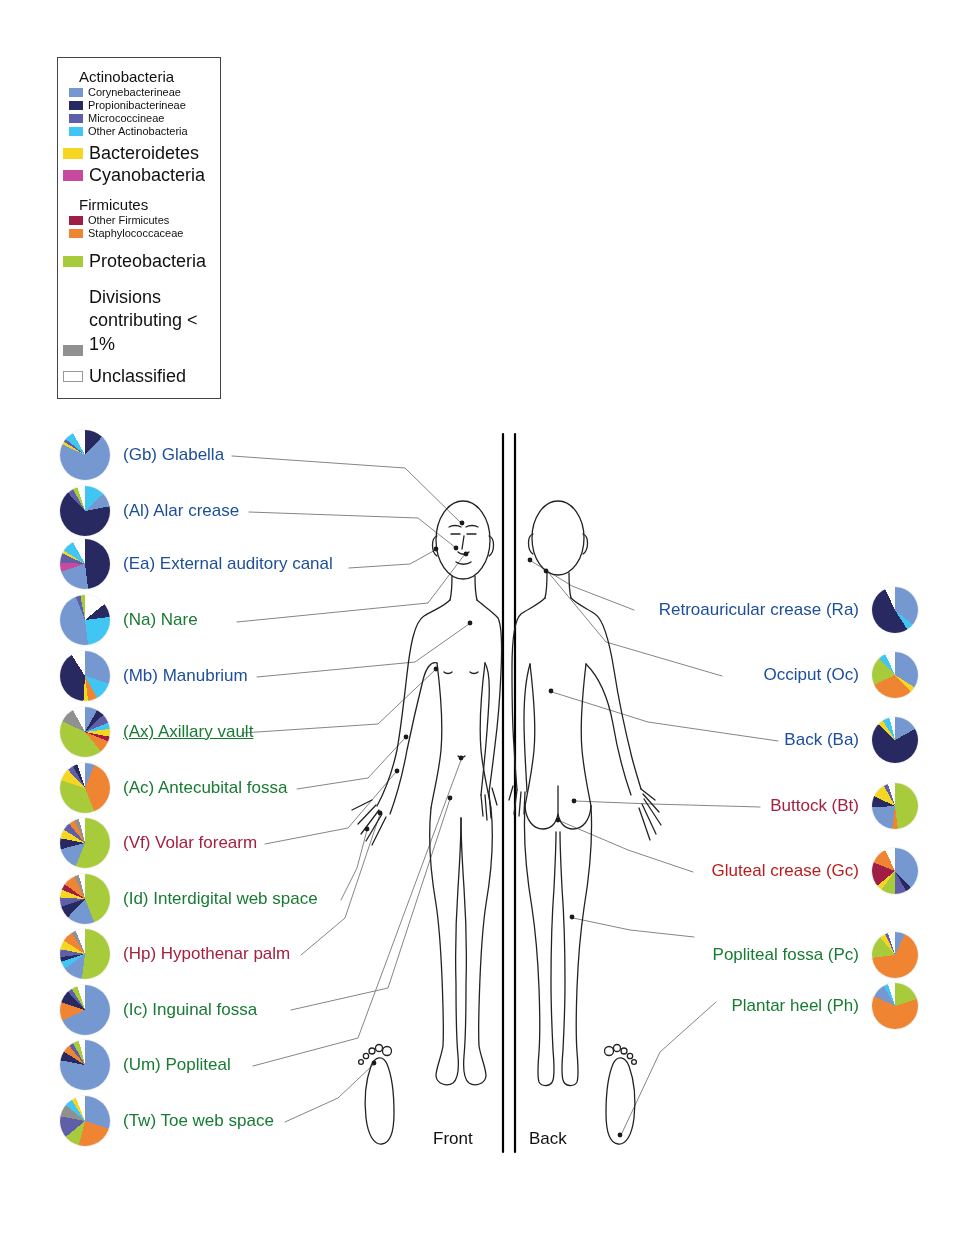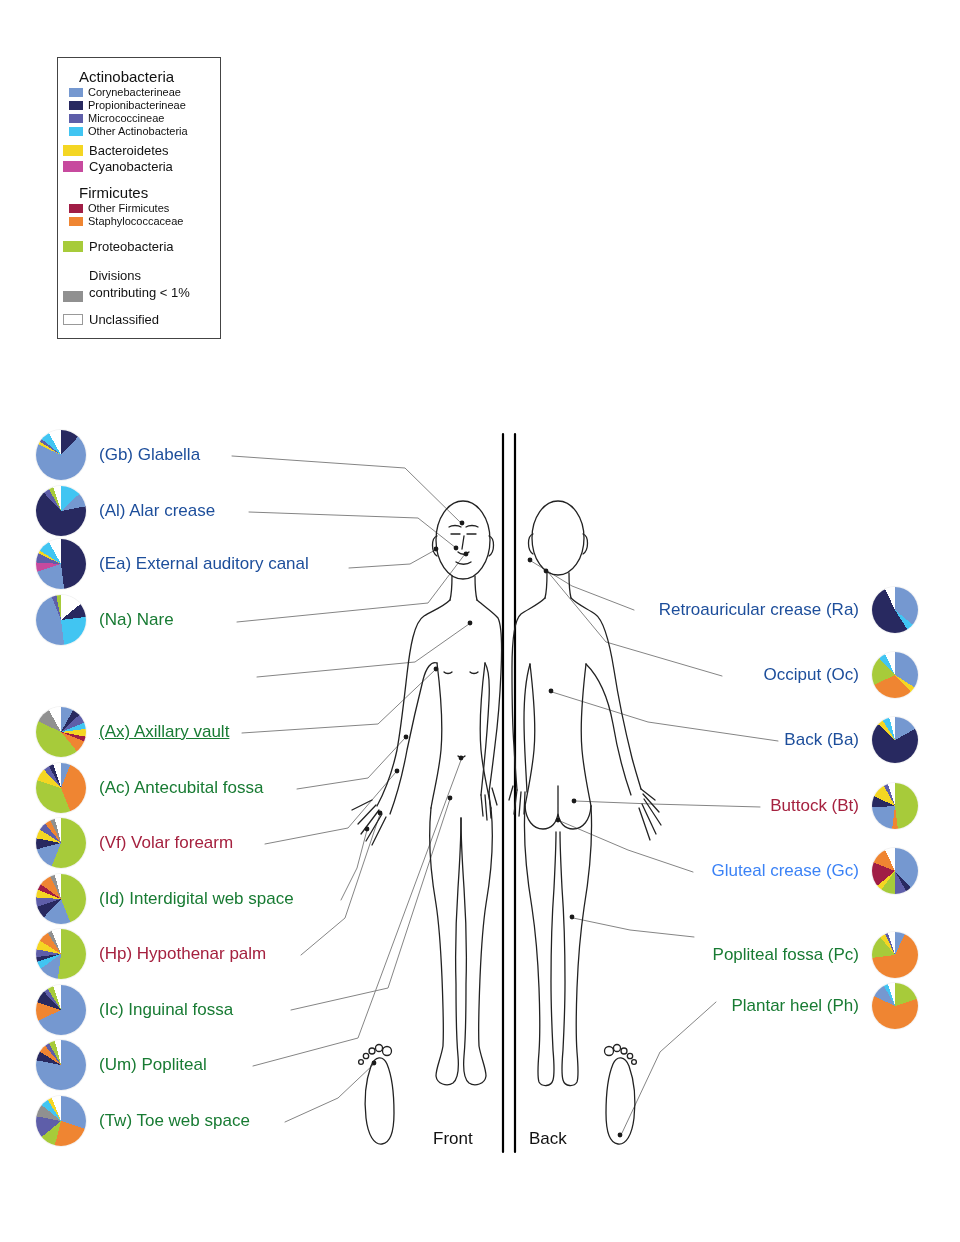--- a/index.html
+++ b/index.html
@@ -6,31 +6,31 @@
   body{font-family:"Liberation Sans", sans-serif;color:#111;}
   .canvas{position:relative;width:960px;height:1242px;background:#fff;overflow:hidden;}
   svg.overlay{position:absolute;left:0;top:0;width:960px;height:1242px;}
 
   
   .legend{position:absolute;left:57px;top:57px;width:164px;background:#fff;border:1.5px solid #444;padding:7px 4px 10px 4px;box-sizing:border-box;}
   .legend-row{display:flex;align-items:center;margin:1px 0;}
   .legend-row.header{font-size:15px;padding-left:17px;margin-top:3px;}
   .legend-row.small{font-size:11px;}
   .legend-row.small .swatch{width:14px;height:9px;margin-left:7px;margin-right:5px;flex:none;}
-  .legend-row.big{font-size:13px;}
+  .legend-row.big{font-size:18px;}
   .legend-row.big .swatch{width:20px;height:11px;margin-left:1px;margin-right:6px;flex:none;}
   .legend-row.multiline{align-items:flex-end;}
   .legend-row.multiline .swatch{margin-top:4px;}
   .legend-row.multiline .lbl{width:118px;line-height:1.3;}
   .swatch[data-swatch="unclass"]{border:1px solid #999;box-sizing:border-box;}
   .mt6{margin-top:6px!important;} .mt10{margin-top:10px!important;} .mt12{margin-top:12px!important;} .mt14{margin-top:14px!important;}
 
   
   .site-row{position:absolute;display:flex;align-items:center;}
-  .site-row.left{left:36px;}
+  .site-row.left{left:60px;}
   .site-row.right{right:42px;}
   .pie{width:50px;height:50px;border-radius:50%;flex:none;box-shadow:0 0 0 1px rgba(0,0,0,0.05);}
   .site-row.right .pie{width:46px;height:46px;}
   .site-label{font-size:17px;white-space:nowrap;}
   .site-row.left .site-label{margin-left:13px;}
   .site-row.right .site-label{margin-right:13px;text-align:right;}
 
   .view-label{position:absolute;font-size:17px;color:#111;}
 </style>
 </head>
@@ -211,20 +211,24 @@
       <div class="site-label" style="color: rgb(29, 78, 155);">(Al) Alar crease</div>
     </div>
   <div class="site-row left" style="top:539px">
       <div class="pie" style="background: conic-gradient(rgb(40, 41, 96) 0%, rgb(40, 41, 96) 48%, rgb(117, 152, 208) 48%, rgb(117, 152, 208) 70%, rgb(199, 74, 158) 70%, rgb(199, 74, 158) 76%, rgb(94, 94, 169) 76%, rgb(94, 94, 169) 82%, rgb(244, 214, 35) 82%, rgb(244, 214, 35) 84%, rgb(65, 197, 242) 84%, rgb(65, 197, 242) 92%, rgb(255, 255, 255) 92%, rgb(255, 255, 255) 100%);"></div>
       <div class="site-label" style="color: rgb(29, 78, 155);">(Ea) External auditory canal</div>
     </div>
   <div class="site-row left" style="top:595px">
       <div class="pie" style="background: conic-gradient(rgb(255, 255, 255) 0%, rgb(255, 255, 255) 14%, rgb(40, 41, 96) 14%, rgb(40, 41, 96) 23%, rgb(65, 197, 242) 23%, rgb(65, 197, 242) 48%, rgb(117, 152, 208) 48%, rgb(117, 152, 208) 94%, rgb(94, 94, 169) 94%, rgb(94, 94, 169) 97%, rgb(167, 203, 58) 97%, rgb(167, 203, 58) 100%);"></div>
       <div class="site-label" style="color: rgb(24, 123, 51);">(Na) Nare</div>
     </div>
+  <div class="site-row left" style="top:651px">
+      <div class="pie" style="background: conic-gradient(rgb(117, 152, 208) 0%, rgb(117, 152, 208) 30%, rgb(65, 197, 242) 30%, rgb(65, 197, 242) 42%, rgb(239, 133, 50) 42%, rgb(239, 133, 50) 48%, rgb(244, 214, 35) 48%, rgb(244, 214, 35) 51%, rgb(40, 41, 96) 51%, rgb(40, 41, 96) 91%, rgb(255, 255, 255) 91%, rgb(255, 255, 255) 100%);"></div>
+      <div class="site-label" style="color: rgb(29, 78, 155);">(Mb) Manubrium</div>
+    </div>
   <div class="site-row left" style="top:707px">
       <div class="pie" style="background: conic-gradient(rgb(117, 152, 208) 0%, rgb(117, 152, 208) 8%, rgb(40, 41, 96) 8%, rgb(40, 41, 96) 13%, rgb(94, 94, 169) 13%, rgb(94, 94, 169) 19%, rgb(65, 197, 242) 19%, rgb(65, 197, 242) 23%, rgb(244, 214, 35) 23%, rgb(244, 214, 35) 28%, rgb(160, 29, 69) 28%, rgb(160, 29, 69) 31%, rgb(239, 133, 50) 31%, rgb(239, 133, 50) 39%, rgb(167, 203, 58) 39%, rgb(167, 203, 58) 82%, rgb(144, 144, 144) 82%, rgb(144, 144, 144) 92%, rgb(255, 255, 255) 92%, rgb(255, 255, 255) 100%);"></div>
       <div class="site-label" style="color: rgb(24, 123, 51); text-decoration: underline;">(Ax) Axillary vault</div>
     </div>
   <div class="site-row left" style="top:763px">
       <div class="pie" style="background: conic-gradient(rgb(117, 152, 208) 0%, rgb(117, 152, 208) 6%, rgb(239, 133, 50) 6%, rgb(239, 133, 50) 44%, rgb(167, 203, 58) 44%, rgb(167, 203, 58) 80%, rgb(244, 214, 35) 80%, rgb(244, 214, 35) 88%, rgb(94, 94, 169) 88%, rgb(94, 94, 169) 92%, rgb(40, 41, 96) 92%, rgb(40, 41, 96) 95%, rgb(255, 255, 255) 95%, rgb(255, 255, 255) 100%);"></div>
       <div class="site-label" style="color: rgb(24, 123, 51);">(Ac) Antecubital fossa</div>
     </div>
   <div class="site-row left" style="top:818px">
       <div class="pie" style="background: conic-gradient(rgb(167, 203, 58) 0%, rgb(167, 203, 58) 56%, rgb(117, 152, 208) 56%, rgb(117, 152, 208) 71%, rgb(40, 41, 96) 71%, rgb(40, 41, 96) 78%, rgb(244, 214, 35) 78%, rgb(244, 214, 35) 84%, rgb(94, 94, 169) 84%, rgb(94, 94, 169) 89%, rgb(239, 133, 50) 89%, rgb(239, 133, 50) 93%, rgb(144, 144, 144) 93%, rgb(144, 144, 144) 96%, rgb(255, 255, 255) 96%, rgb(255, 255, 255) 100%);"></div>
@@ -261,21 +265,21 @@
     </div>
   <div class="site-row right" style="top:717px">
       <div class="site-label" style="color: rgb(29, 78, 155);">Back (Ba)</div>
       <div class="pie" style="background: conic-gradient(rgb(117, 152, 208) 0%, rgb(117, 152, 208) 17%, rgb(40, 41, 96) 17%, rgb(40, 41, 96) 87%, rgb(244, 214, 35) 87%, rgb(244, 214, 35) 91%, rgb(65, 197, 242) 91%, rgb(65, 197, 242) 96%, rgb(255, 255, 255) 96%, rgb(255, 255, 255) 100%);"></div>
     </div>
   <div class="site-row right" style="top:783px">
       <div class="site-label" style="color: rgb(165, 33, 63);">Buttock (Bt)</div>
       <div class="pie" style="background: conic-gradient(rgb(167, 203, 58) 0%, rgb(167, 203, 58) 48%, rgb(239, 133, 50) 48%, rgb(239, 133, 50) 52%, rgb(117, 152, 208) 52%, rgb(117, 152, 208) 74%, rgb(40, 41, 96) 74%, rgb(40, 41, 96) 82%, rgb(244, 214, 35) 82%, rgb(244, 214, 35) 92%, rgb(94, 94, 169) 92%, rgb(94, 94, 169) 95%, rgb(255, 255, 255) 95%, rgb(255, 255, 255) 100%);"></div>
     </div>
   <div class="site-row right" style="top:848px">
-      <div class="site-label" style="color: #3b82f6;">Gluteal crease (Gc)</div>
+      <div class="site-label" style="color: #b91c1c;">Gluteal crease (Gc)</div>
       <div class="pie" style="background: conic-gradient(rgb(117, 152, 208) 0%, rgb(117, 152, 208) 38%, rgb(40, 41, 96) 38%, rgb(40, 41, 96) 42%, rgb(94, 94, 169) 42%, rgb(94, 94, 169) 50%, rgb(167, 203, 58) 50%, rgb(167, 203, 58) 60%, rgb(244, 214, 35) 60%, rgb(244, 214, 35) 64%, rgb(160, 29, 69) 64%, rgb(160, 29, 69) 81%, rgb(239, 133, 50) 81%, rgb(239, 133, 50) 93%, rgb(255, 255, 255) 93%, rgb(255, 255, 255) 100%);"></div>
     </div>
   <div class="site-row right" style="top:932px">
       <div class="site-label" style="color: rgb(24, 123, 51);">Popliteal fossa (Pc)</div>
       <div class="pie" style="background: conic-gradient(rgb(117, 152, 208) 0%, rgb(117, 152, 208) 7%, rgb(239, 133, 50) 7%, rgb(239, 133, 50) 73%, rgb(167, 203, 58) 73%, rgb(167, 203, 58) 89%, rgb(244, 214, 35) 89%, rgb(244, 214, 35) 93%, rgb(94, 94, 169) 93%, rgb(94, 94, 169) 95%, rgb(255, 255, 255) 95%, rgb(255, 255, 255) 100%);"></div>
     </div>
   <div class="site-row right" style="top:983px">
       <div class="site-label" style="color: rgb(24, 123, 51);">Plantar heel (Ph)</div>
       <div class="pie" style="background: conic-gradient(rgb(167, 203, 58) 0%, rgb(167, 203, 58) 20%, rgb(239, 133, 50) 20%, rgb(239, 133, 50) 82%, rgb(117, 152, 208) 82%, rgb(117, 152, 208) 92%, rgb(65, 197, 242) 92%, rgb(65, 197, 242) 95%, rgb(255, 255, 255) 95%, rgb(255, 255, 255) 100%);"></div>
     </div>

